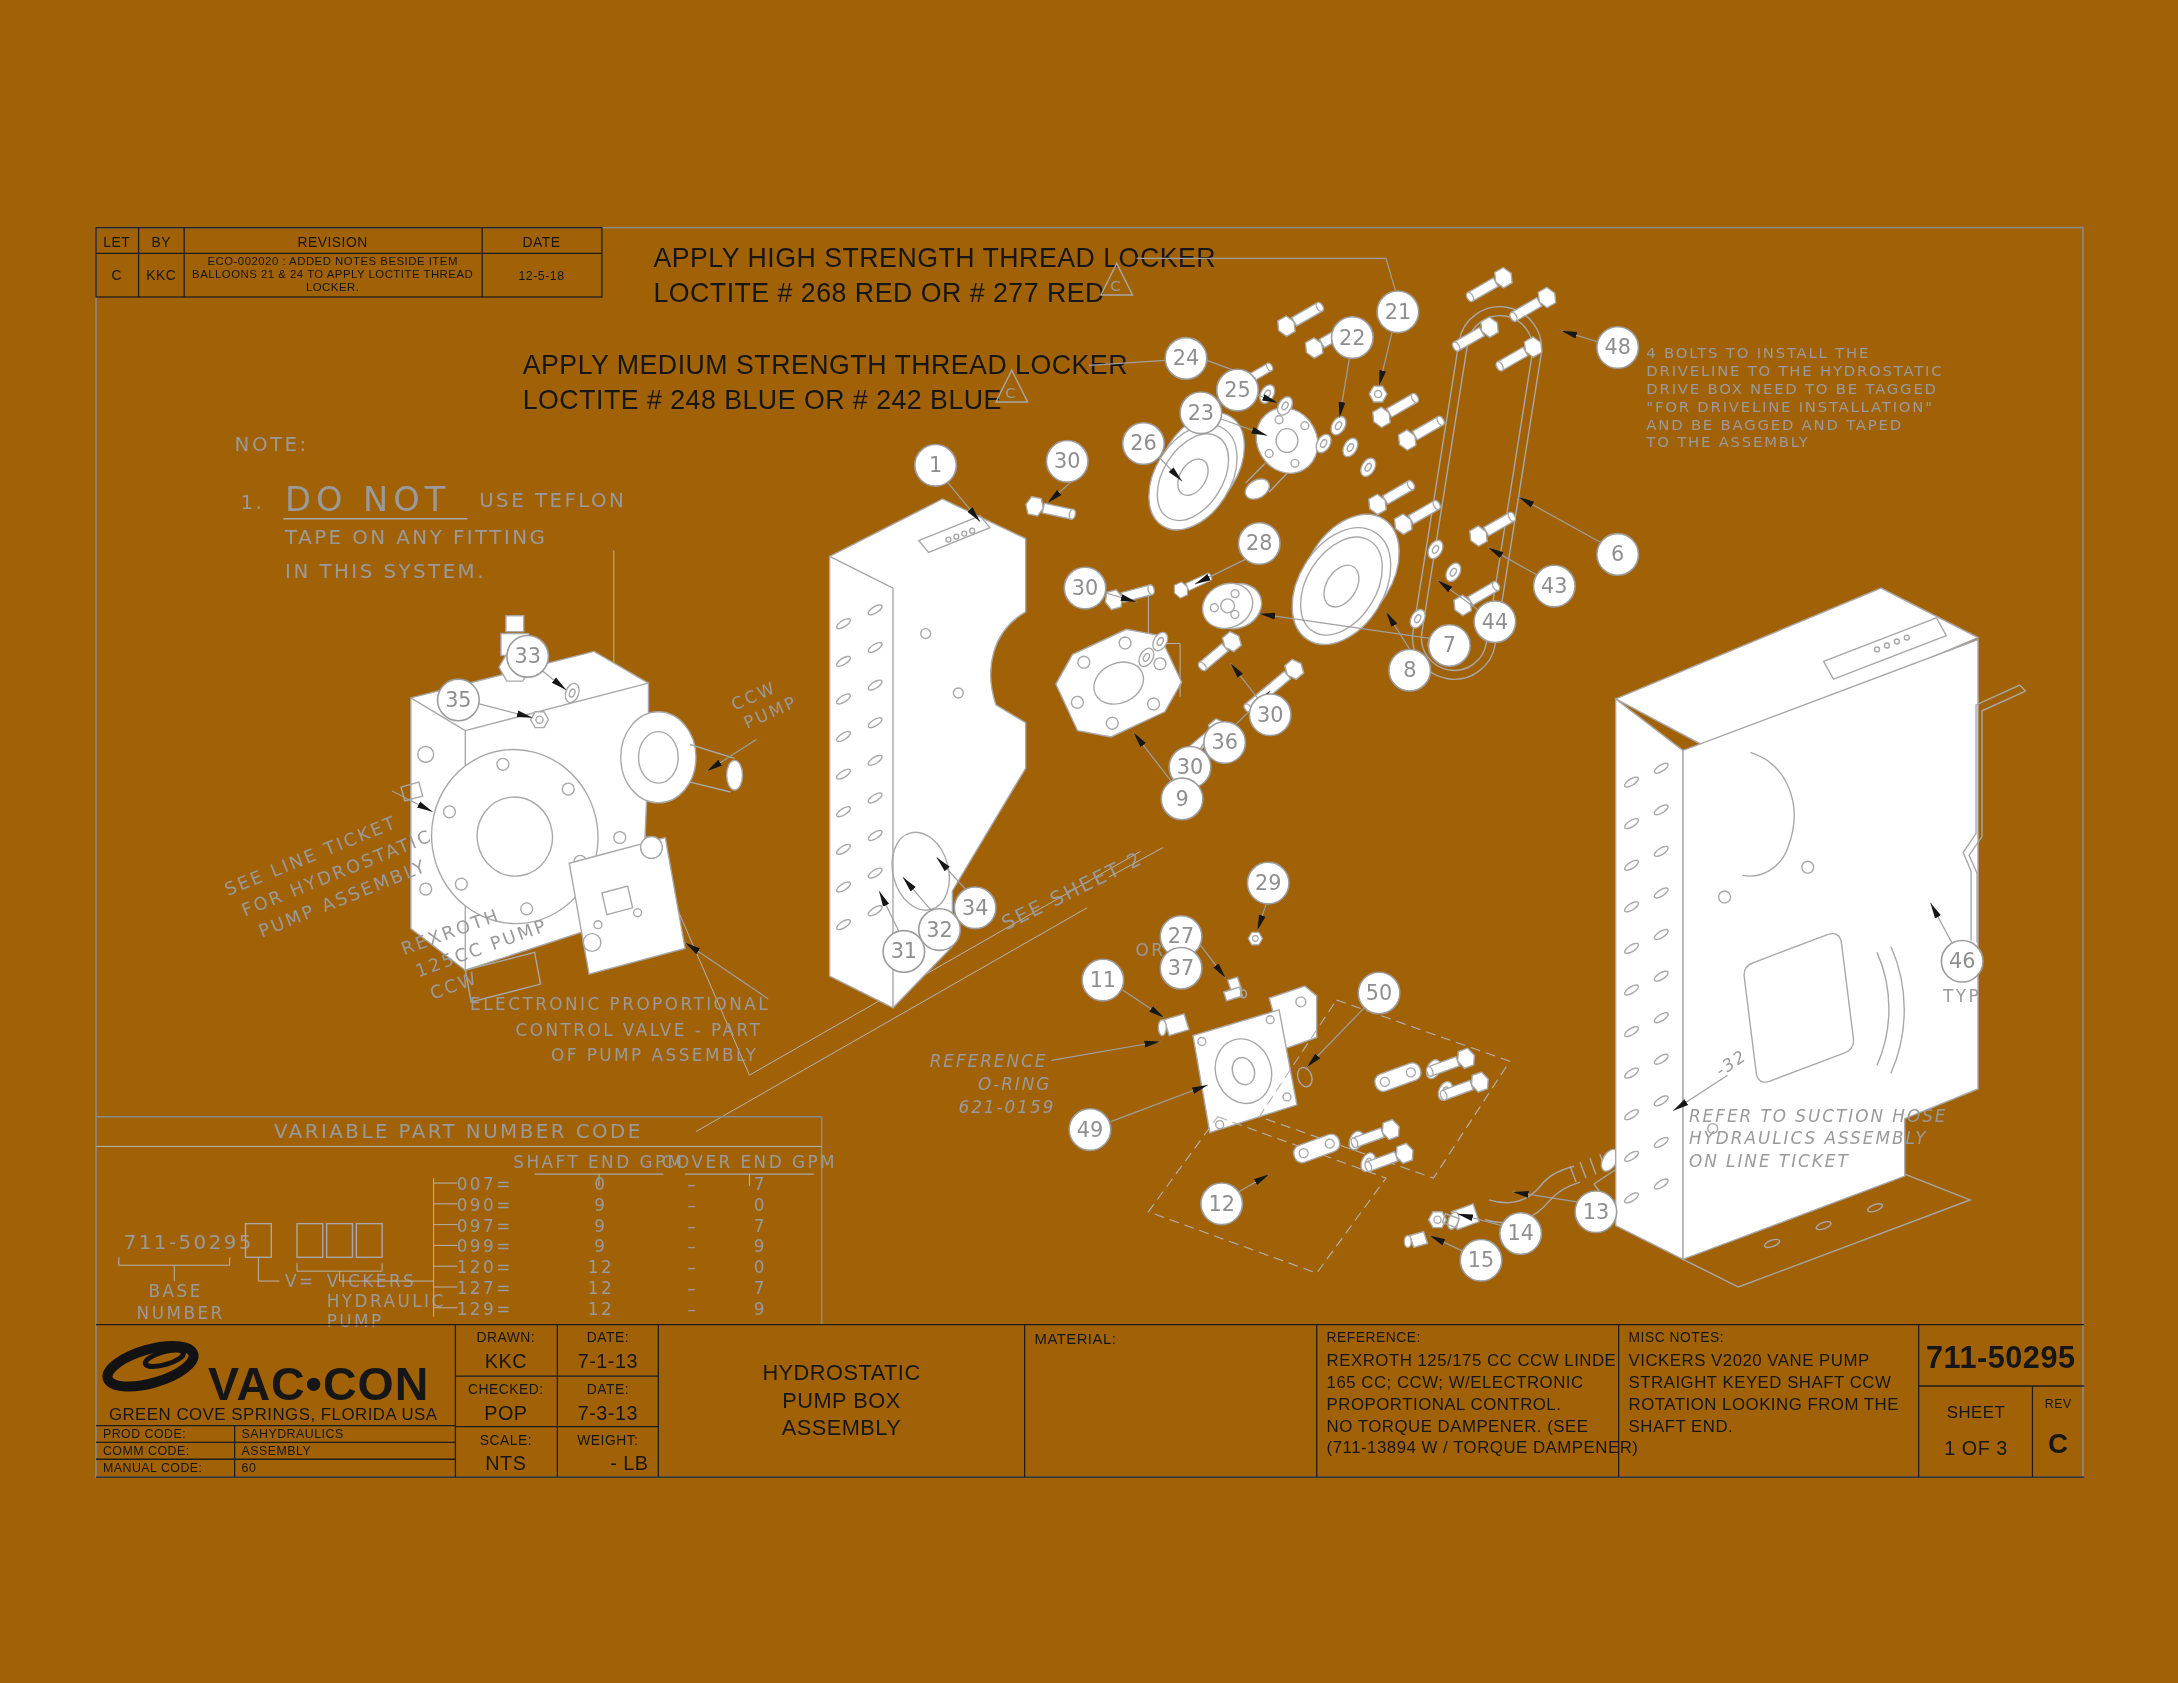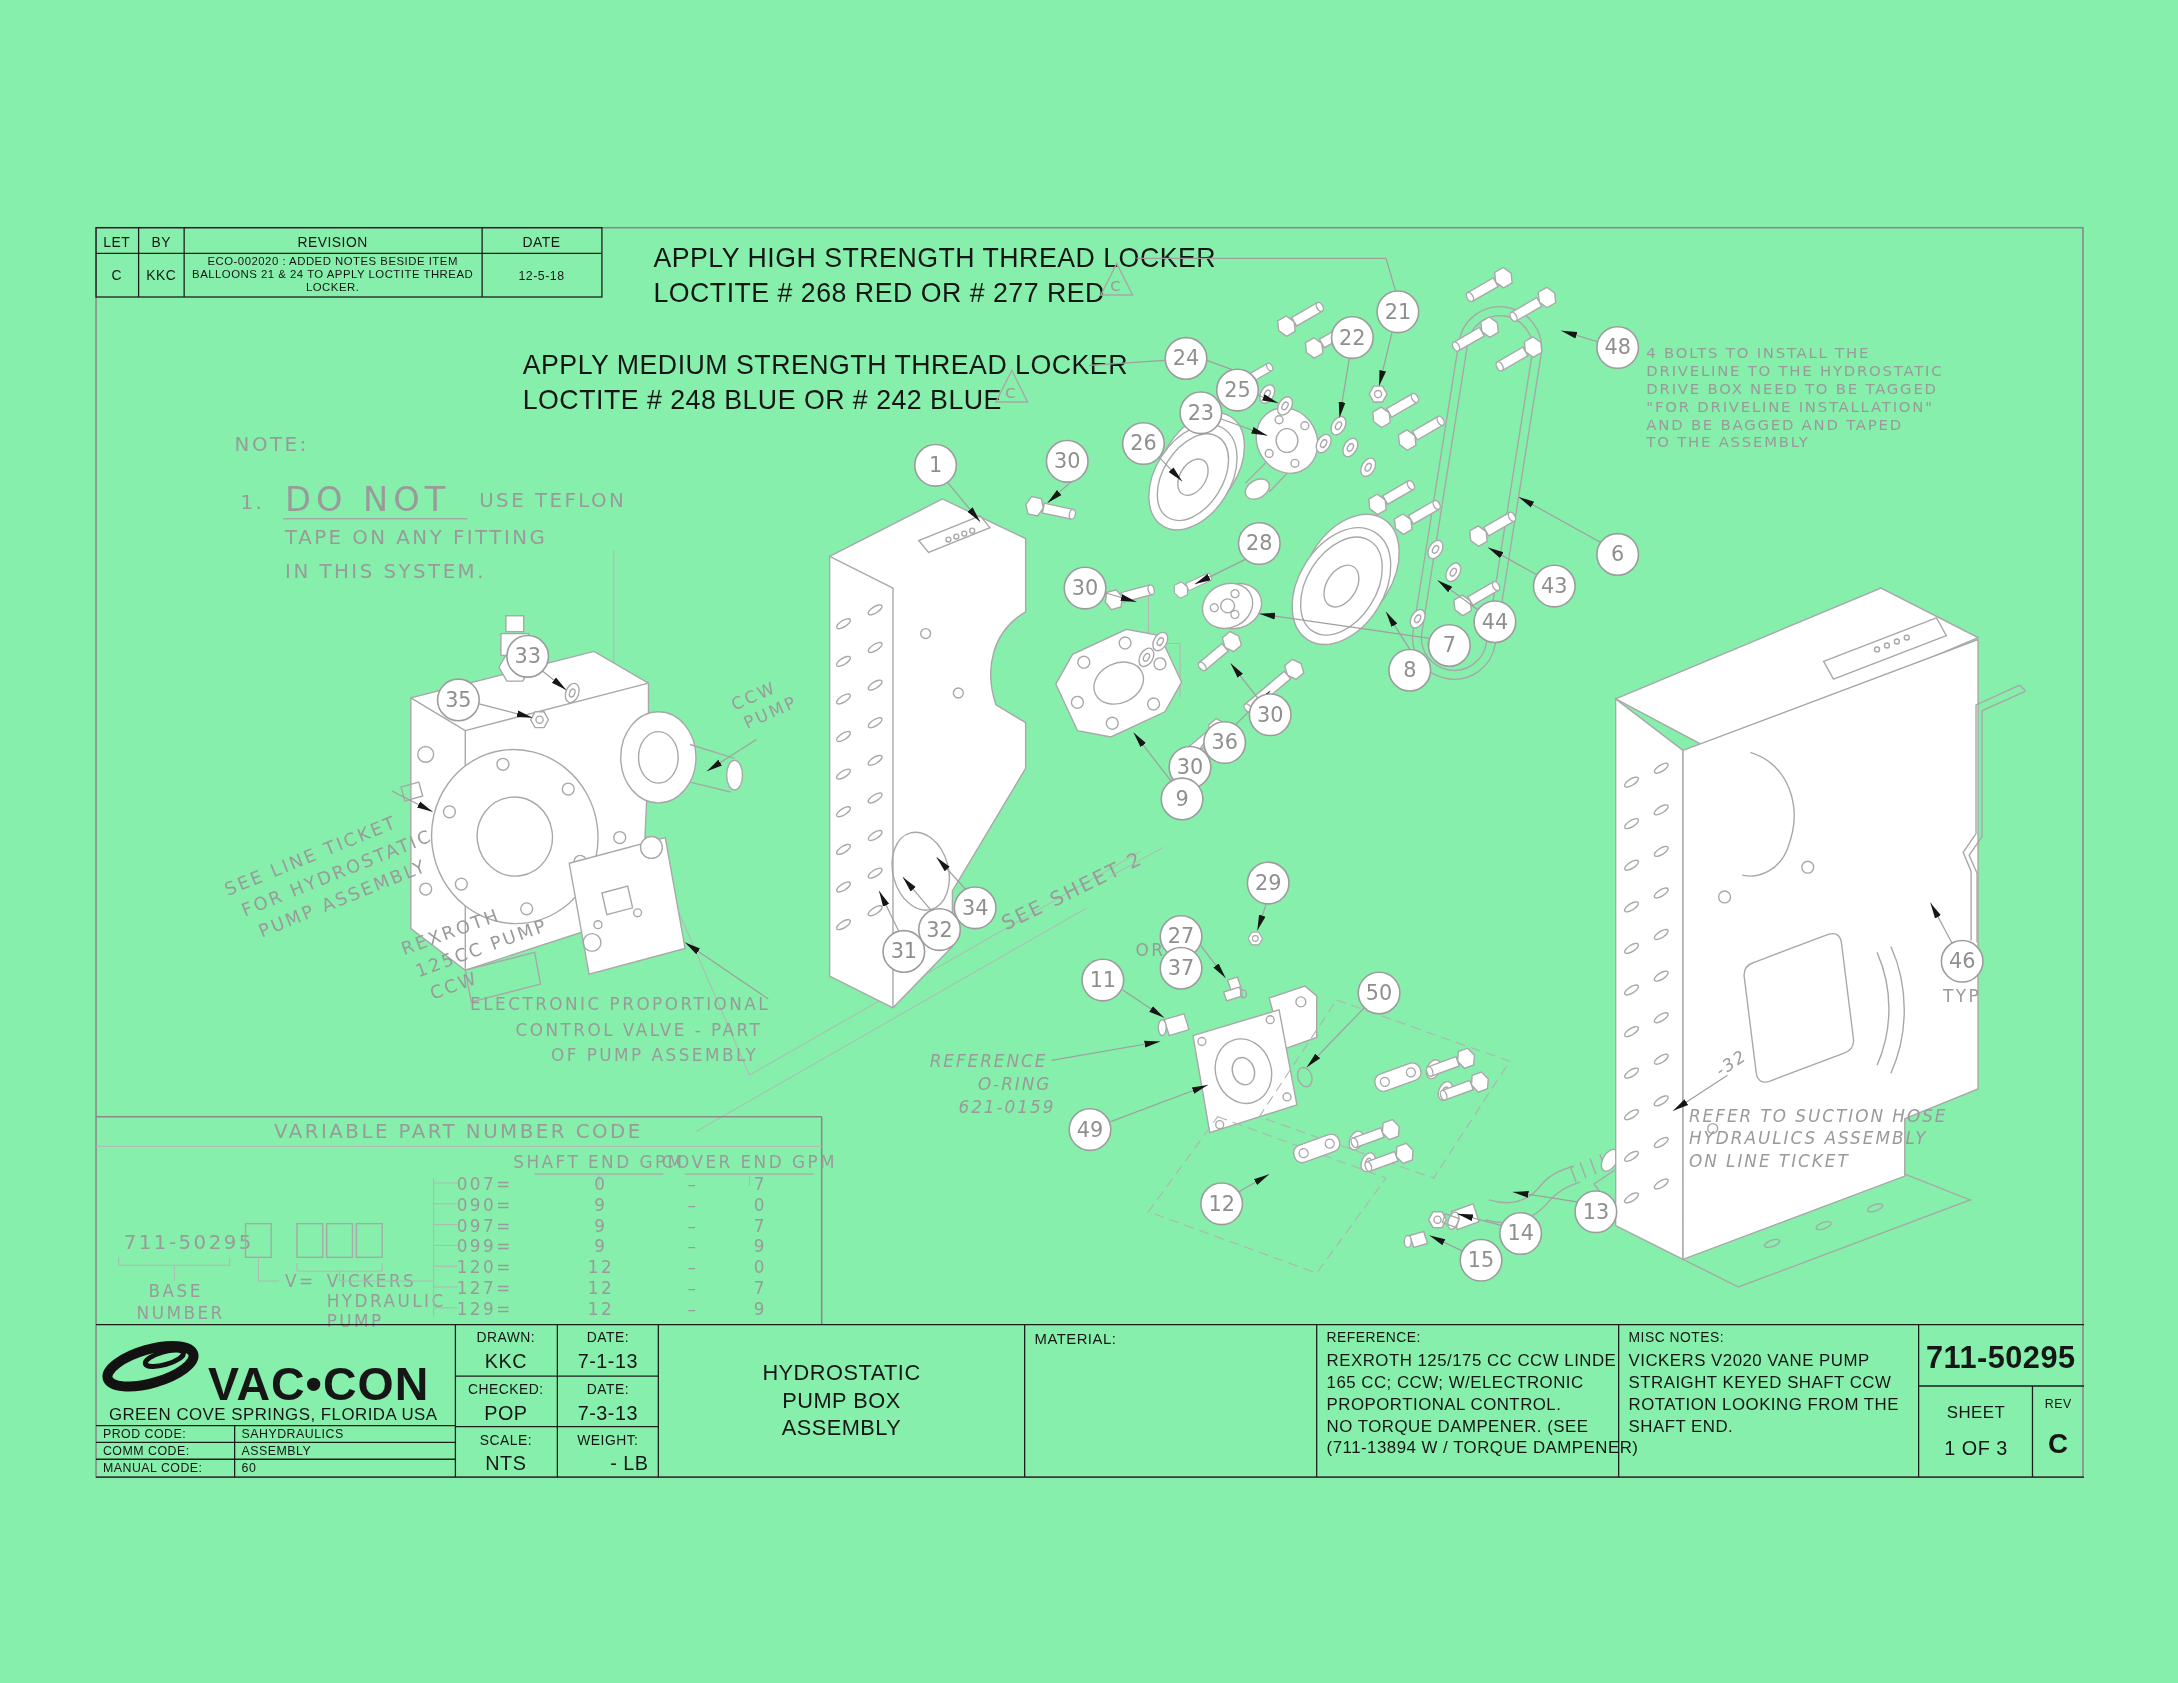--- a/index.html
+++ b/index.html
@@ -1,16 +1,16 @@
 <!DOCTYPE html>
 <html><head>
 <meta charset="utf-8">
 <style>
   html,body{margin:0;padding:0;background:#ffffff;}
-  .page{position:relative;width:2178px;height:1683px;background:#86efac;overflow:hidden;}
+  .page{position:relative;width:2178px;height:1683px;background:#a16207;overflow:hidden;}
   svg{display:block;}
   
   .ln{stroke:#a8a8a8;stroke-width:1.4;fill:none;}
   .lnf{stroke:#a8a8a8;stroke-width:1.4;fill:#ffffff;}
   .thin{stroke:#b4b4b4;stroke-width:1;fill:none;}
   .dash{stroke:#b2b2b2;stroke-width:1.1;fill:none;stroke-dasharray:10 6;}
   .ldr{stroke:#9f9f9f;stroke-width:1.2;fill:none;marker-end:url(#arw);}
   .lead{stroke:#9f9f9f;stroke-width:1.2;fill:none;}
   .frame{fill:none;stroke:#8a8a8a;stroke-width:1.6;}
   .tbl{stroke:#1d1d1d;stroke-width:1.3;fill:none;}

